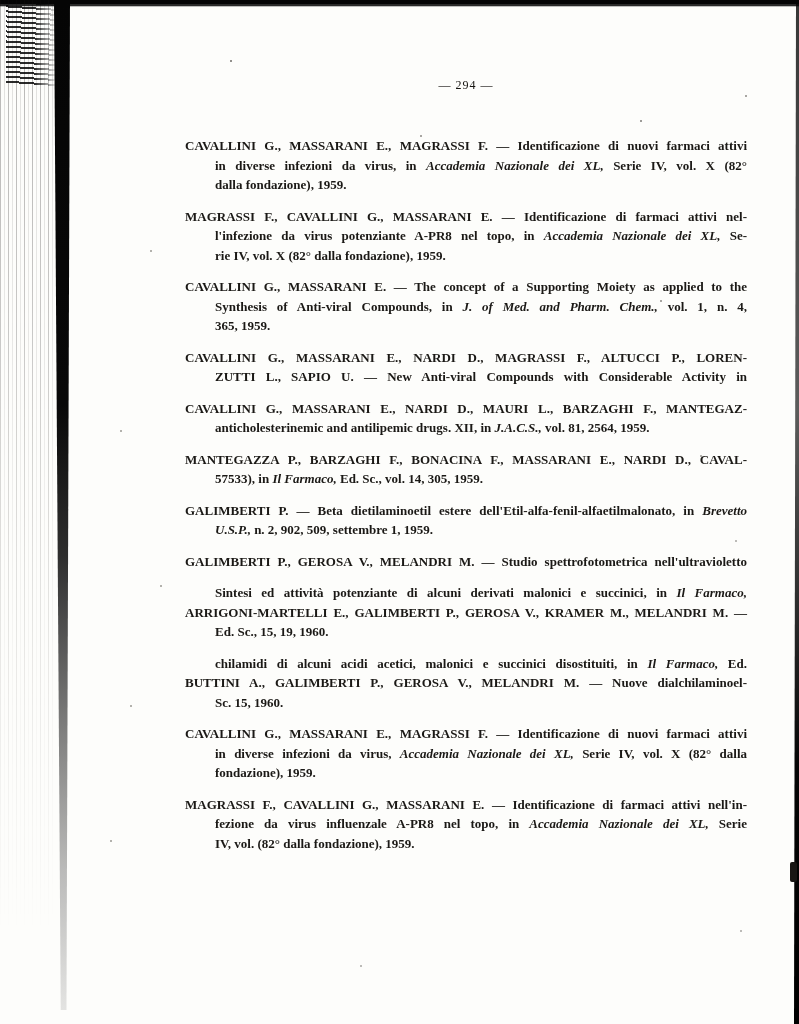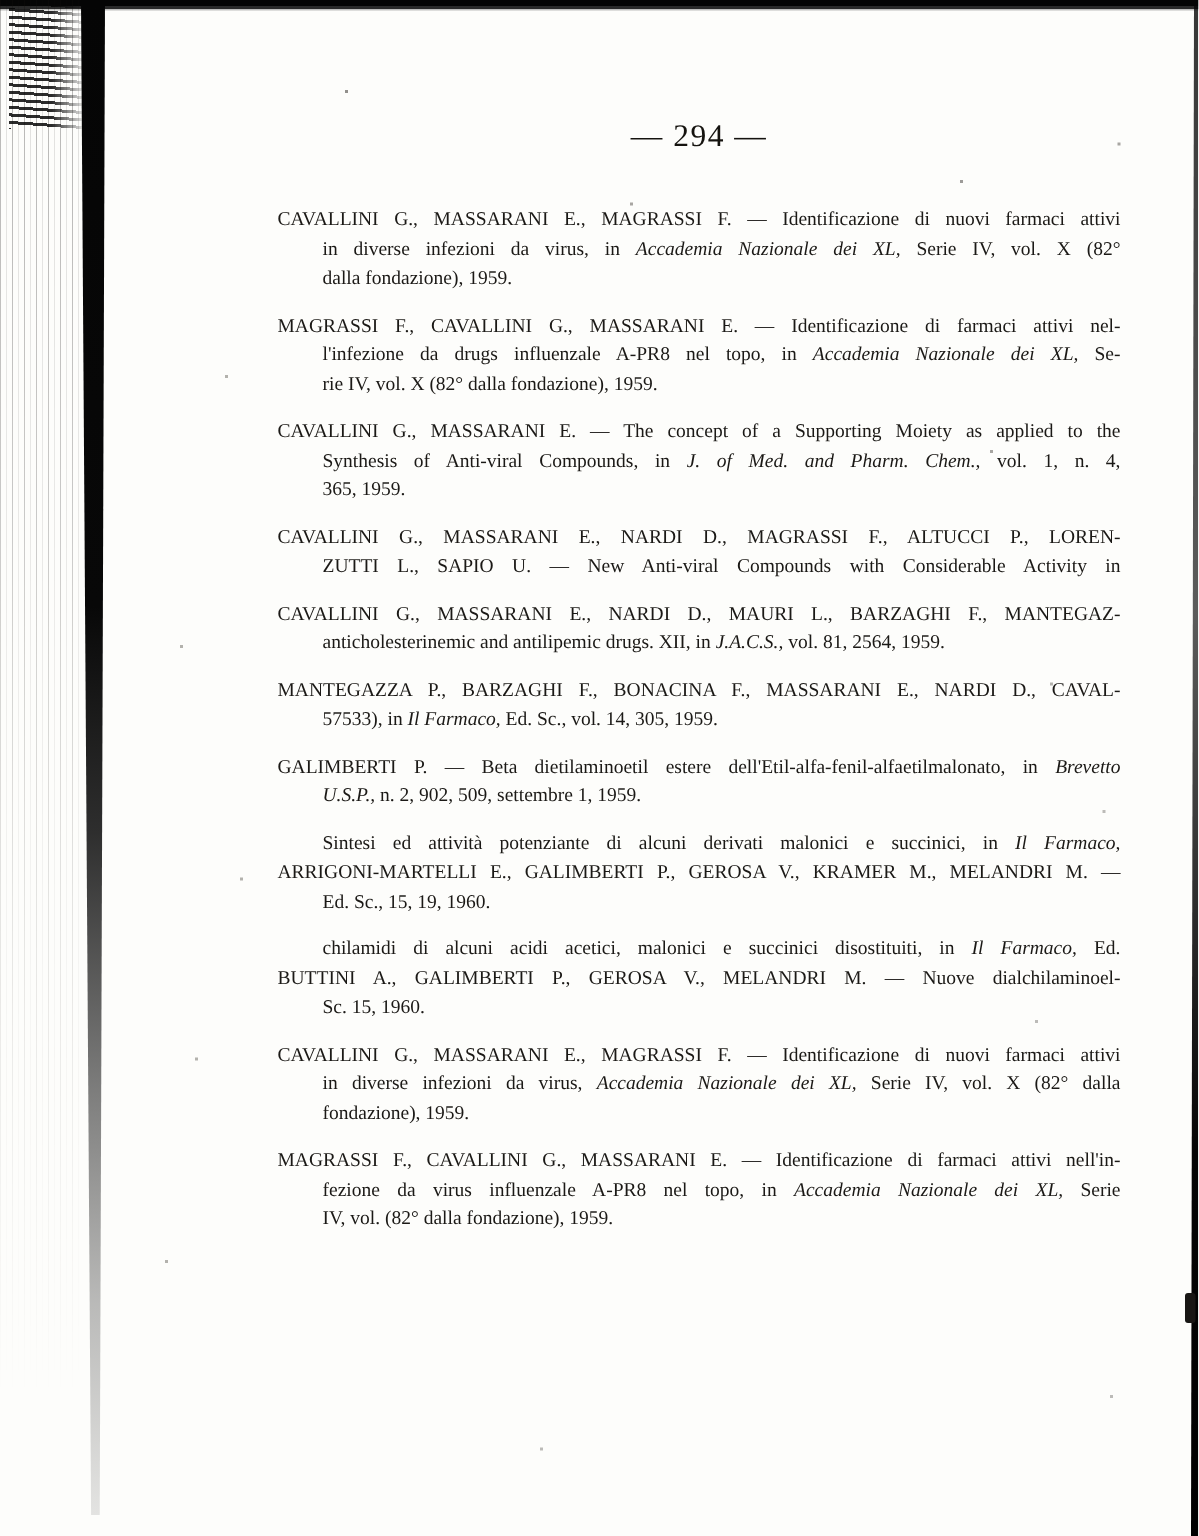--- a/index.html
+++ b/index.html
@@ -89,35 +89,36 @@
       360px 965px 0 rgba(40,36,30,.3),
       740px 930px 0 rgba(40,36,30,.3);
   }
 
   
   .page-header {
     position: absolute;
     top: 78px; left: 185px;
     width: 562px;
     text-align: center;
-    font-size: 21px;
+    font-size: 12px;
     letter-spacing: 1px;
     color: #15130f;
   }
 
   
   .ref-list {
     position: absolute;
     top: 136px; left: 185px;
     width: 562px;
     font-size: 13px;
     line-height: 19.5px;
   }
   .ref-entry {
     margin: 0 0 12px 0;
+    font-weight: bold;
   }
   .ref-line {
     padding-left: 30px;
     text-align: justify;
     text-align-last: justify;
     white-space: nowrap;
   }
   .ref-line.first {
     padding-left: 0;
   }
@@ -144,21 +145,21 @@
 <div class="page-header">— 294 —</div>
 
 <div class="ref-list">
     <div class="ref-entry">
       <div class="ref-line first"><span>CAVALLINI G., MASSARANI E., MAGRASSI F. — Identificazione di nuovi farmaci attivi</span></div>
       <div class="ref-line"><span>in diverse infezioni da virus, in </span><i>Accademia Nazionale dei XL,</i><span> Serie IV, vol. X (82°</span></div>
       <div class="ref-line last"><span>dalla fondazione), 1959.</span></div>
     </div>
     <div class="ref-entry">
       <div class="ref-line first"><span>MAGRASSI F., CAVALLINI G., MASSARANI E. — Identificazione di farmaci attivi nel-</span></div>
-      <div class="ref-line"><span>l'infezione da drugs influenzale A-PR8 nel topo, in </span><i>Accademia Nazionale dei XL,</i><span> Se-</span></div>
+      <div class="ref-line"><span>l'infezione da virus potenziante A-PR8 nel topo, in </span><i>Accademia Nazionale dei XL,</i><span> Se-</span></div>
       <div class="ref-line last"><span>rie IV, vol. X (82° dalla fondazione), 1959.</span></div>
     </div>
     <div class="ref-entry">
       <div class="ref-line first"><span>CAVALLINI G., MASSARANI E. — The concept of a Supporting Moiety as applied to the</span></div>
       <div class="ref-line"><span>Synthesis of Anti-viral Compounds, in </span><i>J. of Med. and Pharm. Chem.,</i><span> vol. 1, n. 4,</span></div>
       <div class="ref-line last"><span>365, 1959.</span></div>
     </div>
     <div class="ref-entry">
       <div class="ref-line first"><span>CAVALLINI G., MASSARANI E., NARDI D., MAGRASSI F., ALTUCCI P., LOREN-</span></div>
       <div class="ref-line"><span>ZUTTI L., SAPIO U. — New Anti-viral Compounds with Considerable Activity in</span></div>
@@ -169,20 +170,21 @@
     </div>
     <div class="ref-entry">
       <div class="ref-line first"><span>MANTEGAZZA P., BARZAGHI F., BONACINA F., MASSARANI E., NARDI D., CAVAL-</span></div>
       <div class="ref-line last"><span>57533), in </span><i>Il Farmaco,</i><span> Ed. Sc., vol. 14, 305, 1959.</span></div>
     </div>
     <div class="ref-entry">
       <div class="ref-line first"><span>GALIMBERTI P. — Beta dietilaminoetil estere dell'Etil-alfa-fenil-alfaetilmalonato, in </span><i>Brevetto</i></div>
       <div class="ref-line last"><i>U.S.P.,</i><span> n. 2, 902, 509, settembre 1, 1959.</span></div>
     </div>
     <div class="ref-entry">
+      <div class="ref-line first"><span>GALIMBERTI P., GEROSA V., MELANDRI M. — Studio spettrofotometrica nell'ultravioletto</span></div>
     </div>
     <div class="ref-entry">
       <div class="ref-line"><span>Sintesi ed attività potenziante di alcuni derivati malonici e succinici, in </span><i>Il Farmaco,</i></div>
       <div class="ref-line first"><span>ARRIGONI-MARTELLI E., GALIMBERTI P., GEROSA V., KRAMER M., MELANDRI M. —</span></div>
       <div class="ref-line last"><span>Ed. Sc., 15, 19, 1960.</span></div>
     </div>
     <div class="ref-entry">
       <div class="ref-line"><span>chilamidi di alcuni acidi acetici, malonici e succinici disostituiti, in </span><i>Il Farmaco,</i><span> Ed.</span></div>
       <div class="ref-line first"><span>BUTTINI A., GALIMBERTI P., GEROSA V., MELANDRI M. — Nuove dialchilaminoel-</span></div>
       <div class="ref-line last"><span>Sc. 15, 1960.</span></div>

